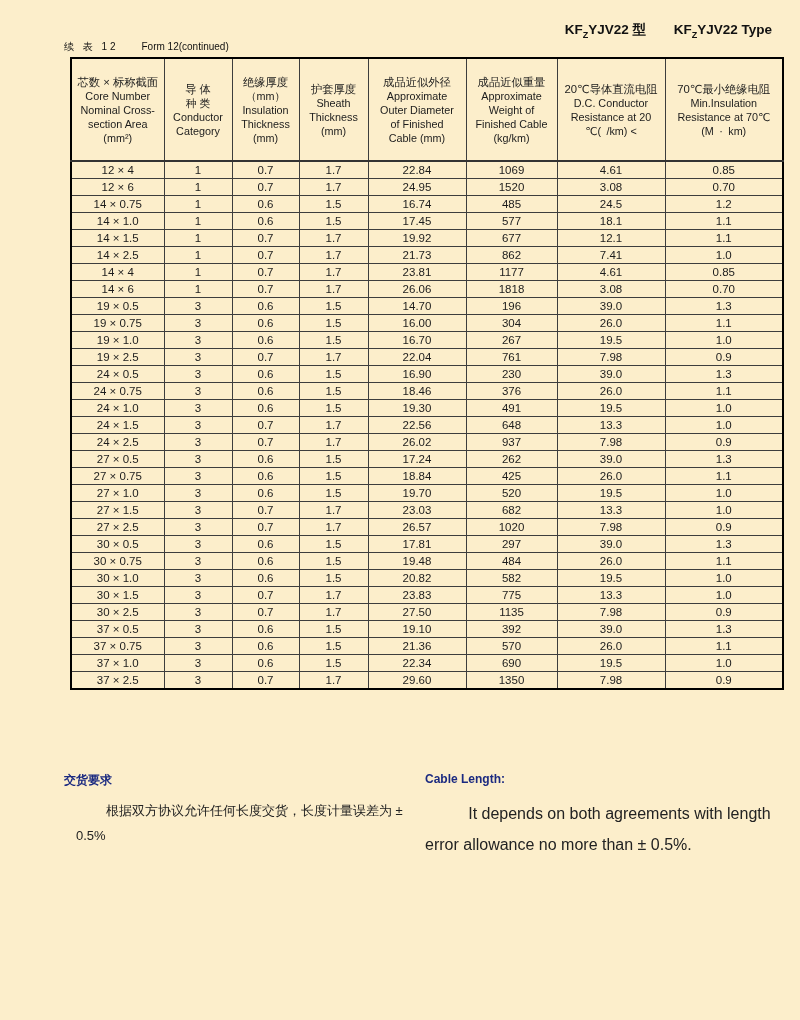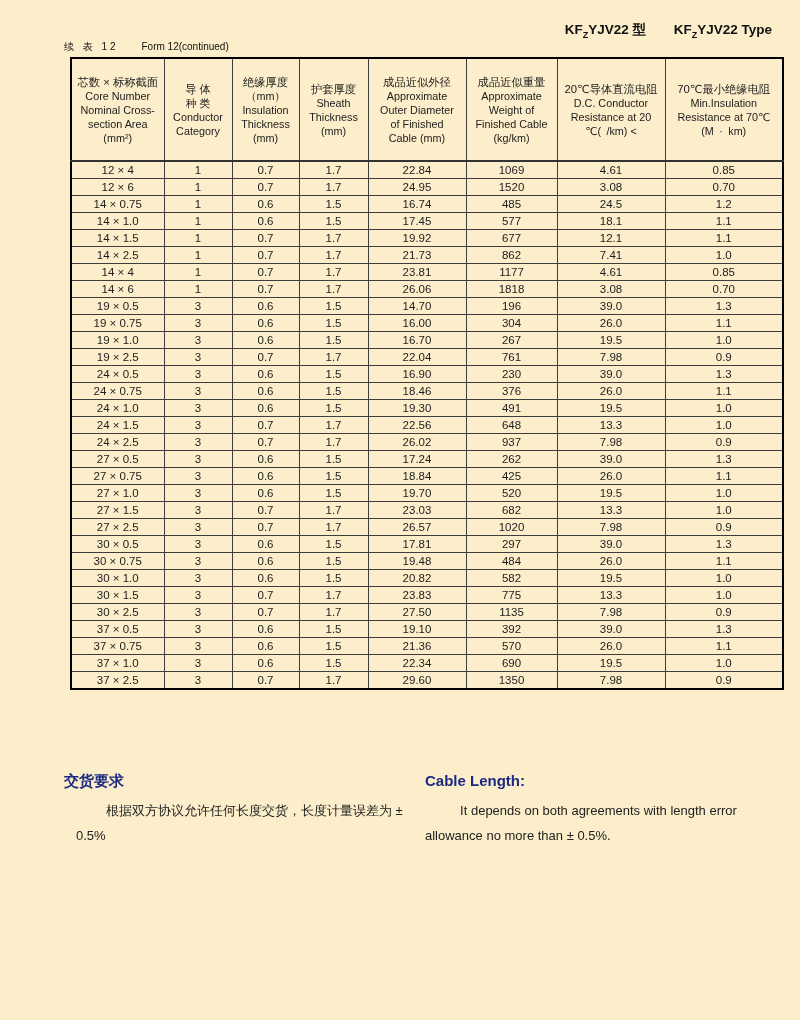--- a/index.html
+++ b/index.html
@@ -51,30 +51,30 @@
   .spec th .cjk{font-size:11.3px;}
   .spec tbody tr{height:17px;}
   .spec td{font-size:11.5px;line-height:16px;}
 
   col.c0{width:93px;}  col.c1{width:68px;}  col.c2{width:67px;}
   col.c3{width:69px;}  col.c4{width:98px;}  col.c5{width:91px;}
   col.c6{width:108px;} col.c7{width:118px;}
 
   
   .note-heading{
-    position:absolute;font-size:15px;font-weight:bold;color:#1b2a80;
+    position:absolute;font-size:12px;font-weight:bold;color:#1b2a80;
     white-space:nowrap;
   }
   .note-body{
     position:absolute;font-size:13px;color:#222;line-height:1.95;
   }
   #cn-heading{top:772px;left:64px;}
   #cn-body{top:798px;left:76px;width:336px;text-indent:2.3em;}
   #en-heading{top:772px;left:425px;}
-  #en-body{top:798px;left:425px;width:348px;text-indent:2.7em;font-size:13px;}
+  #en-body{top:798px;left:425px;width:348px;text-indent:2.7em;font-size:16px;}
 </style>
 </head>
 <body>
 
 <div class="page">
 
   <div class="model-title">
     <span class="seg"><b><span>KF</span><sub>Z</sub><span>YJV22 型</span></b></span>
     <span class="seg"><b><span>KF</span><sub>Z</sub><span>YJV22 Type</span></b></span>
   </div>

